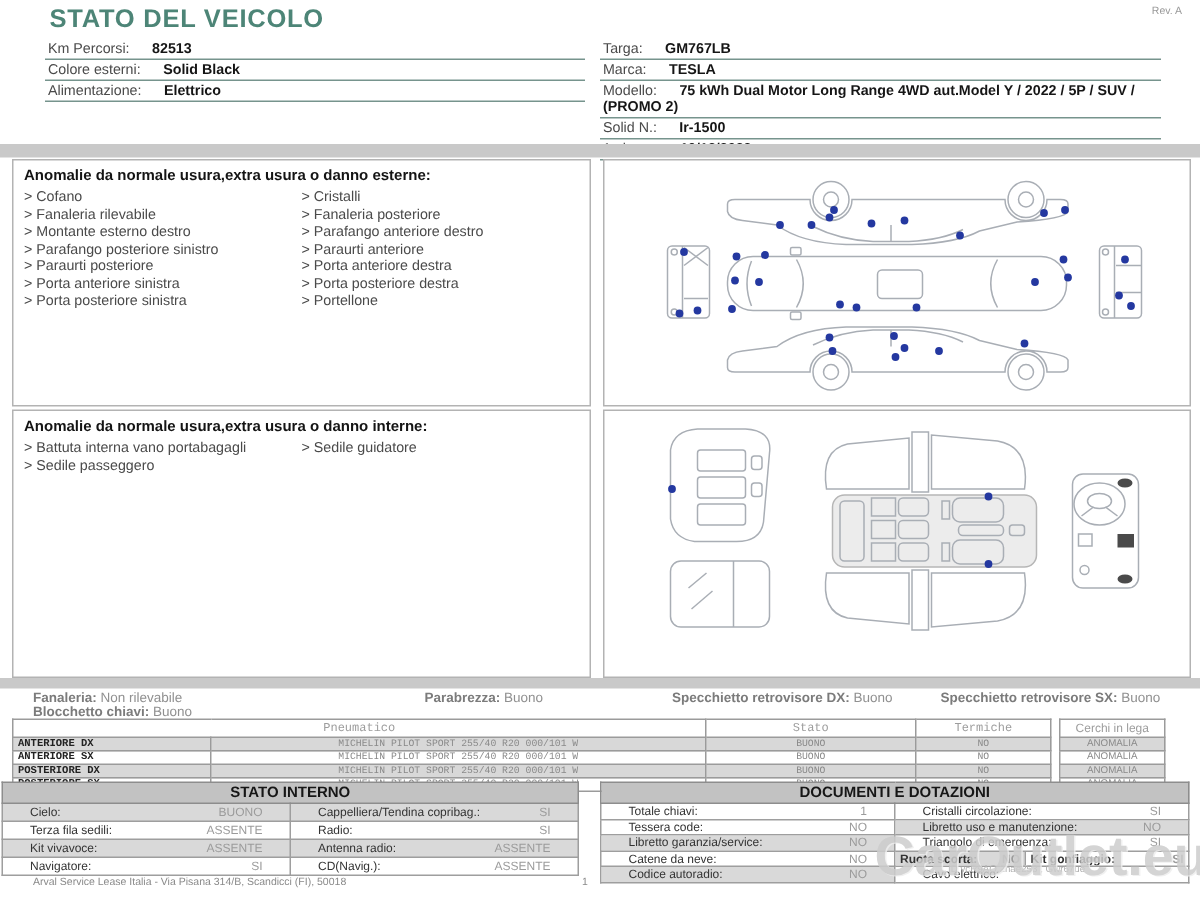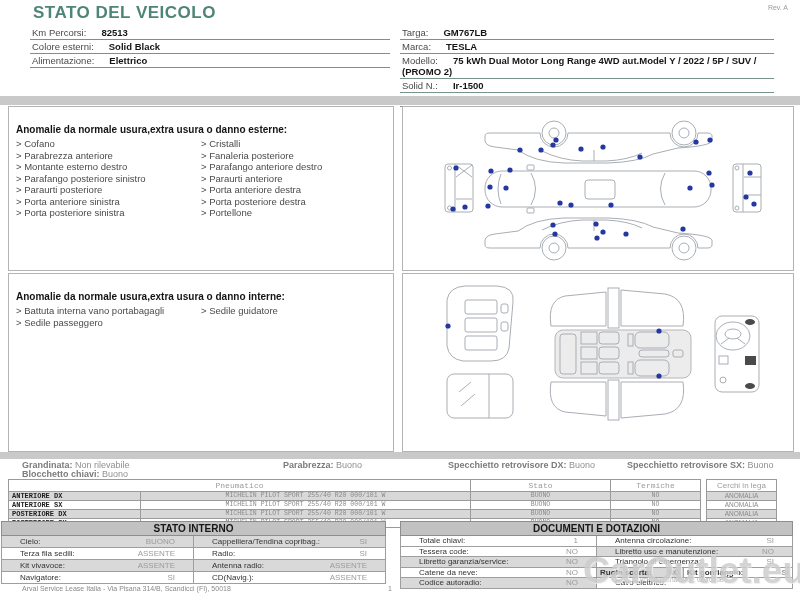--- a/index.html
+++ b/index.html
@@ -6,21 +6,21 @@
   .page{position:relative;width:800px;height:600px;background:#fff;overflow:hidden;
         font-family:"Liberation Sans", sans-serif;color:#333;}
   .abs{position:absolute;}
   .title{left:33px;top:3px;font-size:17px;font-weight:bold;color:#4d8577;letter-spacing:.5px;}
   .rev{right:12px;top:4px;font-size:7px;color:#9a9a9a;}
   .fields{display:block;}
   .field{border-bottom:1px solid #76948d;font-size:9.5px;line-height:11px;padding:1px 0 1px 2px;color:#4a4a4a;}
   .field .fv{margin-left:15px;color:#151515;font-weight:bold;}
   .band{left:0;width:800px;background:#c9c9c9;}
   .box{border:1px solid #b3b3b3;background:#fff;}
-  .box h3{margin:17px 7px 3px;font-size:10px;color:#141414;}
+  .box h3{margin:5px 7px 3px;font-size:10px;color:#141414;}
   .cols{display:flex;padding:0 7px;}
   .col{width:50%;}
   .li{font-size:9.5px;color:#4a4a4a;line-height:11.5px;padding-left:12px;text-indent:-12px;}
   .li::before{content:"> ";}
   .sumitem{font-size:9px;color:#909090;}
   .sumitem .sl{font-weight:bold;color:#7b7b7b;}
   table{border-collapse:collapse;table-layout:fixed;}
   .tires td,.tires th,.cerchi td,.cerchi th{border:1px solid #9b9b9b;padding:0;}
   .tires th,.cerchi th{font-size:8px;font-weight:normal;color:#9d9d9d;height:11px;background:#fff;}
   .tires td{font-size:6.5px;color:#8a8a8a;text-align:center;height:8px;line-height:8px;}
@@ -68,21 +68,21 @@
     <div class="field"><span>1a imm.:</span><b class="fv">19/12/2022</b></div>
   </div>
 
   <div class="abs band" style="top:96px;height:9px;"></div>
 
   <div class="abs box" style="left:8px;top:106px;width:384px;height:163px;">
     <h3>Anomalie da normale usura,extra usura o danno esterne:</h3>
     <div class="cols">
       <div class="col">
           <div class="li">Cofano</div>
-          <div class="li">Parabrezza anteriore</div>
+          <div class="li">Fanaleria rilevabile</div>
           <div class="li">Montante esterno destro</div>
           <div class="li">Parafango posteriore sinistro</div>
           <div class="li">Paraurti posteriore</div>
           <div class="li">Porta anteriore sinistra</div>
           <div class="li">Porta posteriore sinistra</div>
         </div>
       <div class="col">
           <div class="li">Cristalli</div>
           <div class="li">Fanaleria posteriore</div>
           <div class="li">Parafango anteriore destro</div>
@@ -243,21 +243,21 @@
       <g>
           <circle cx="45" cy="52" r="2.6" style="fill:#2438a0;stroke:none"></circle>
           <circle cx="256" cy="57" r="2.6" style="fill:#2438a0;stroke:none"></circle>
           <circle cx="256" cy="102" r="2.6" style="fill:#2438a0;stroke:none"></circle>
         </g>
     </svg>
   </div>
 
   <div class="abs band" style="top:452px;height:7px;"></div>
 
-  <div class="abs sumitem" style="left:22px;top:460px;"><span class="sl">Grandinata:</span> <span>Non rilevabile</span></div>
+  <div class="abs sumitem" style="left:22px;top:460px;"><span class="sl">Fanaleria:</span> <span>Non rilevabile</span></div>
   <div class="abs sumitem" style="left:283px;top:460px;"><span class="sl">Parabrezza:</span> <span>Buono</span></div>
   <div class="abs sumitem" style="left:448px;top:460px;"><span class="sl">Specchietto retrovisore DX:</span> <span>Buono</span></div>
   <div class="abs sumitem" style="left:627px;top:460px;text-align:center;"><span class="sl">Specchietto retrovisore SX:</span> <span>Buono</span></div>
   <div class="abs sumitem" style="left:22px;top:469px;"><span class="sl">Blocchetto chiavi:</span> <span>Buono</span></div>
 
   <table class="tires abs" style="left:8px;top:479px;width:692px;font-family:Liberation Mono, monospace;">
     <colgroup>
         <col style="width:132px">
         <col style="width:330px">
         <col style="width:140px">
@@ -348,21 +348,21 @@
     <colgroup>
         <col style="width:196px">
         <col style="width:196px">
       </colgroup>
     <tbody>
         <tr>
           <th colspan="2">DOCUMENTI E DOTAZIONI</th>
         </tr>
     <tr>
       <td><span>Totale chiavi:</span><span class="val">1</span></td>
-      <td><span>Antenna circolazione:</span><span class="val">SI</span></td>
+      <td><span>Cristalli circolazione:</span><span class="val">SI</span></td>
     </tr>
     <tr>
       <td><span>Tessera code:</span><span class="val">NO</span></td>
       <td class="sh"><span>Libretto uso e manutenzione:</span><span class="val">NO</span></td>
     </tr>
     <tr>
       <td class="sh"><span>Libretto garanzia/service:</span><span class="val">NO</span></td>
       <td><span>Triangolo di emergenza:</span><span class="val">SI</span></td>
     </tr>
     <tr>

